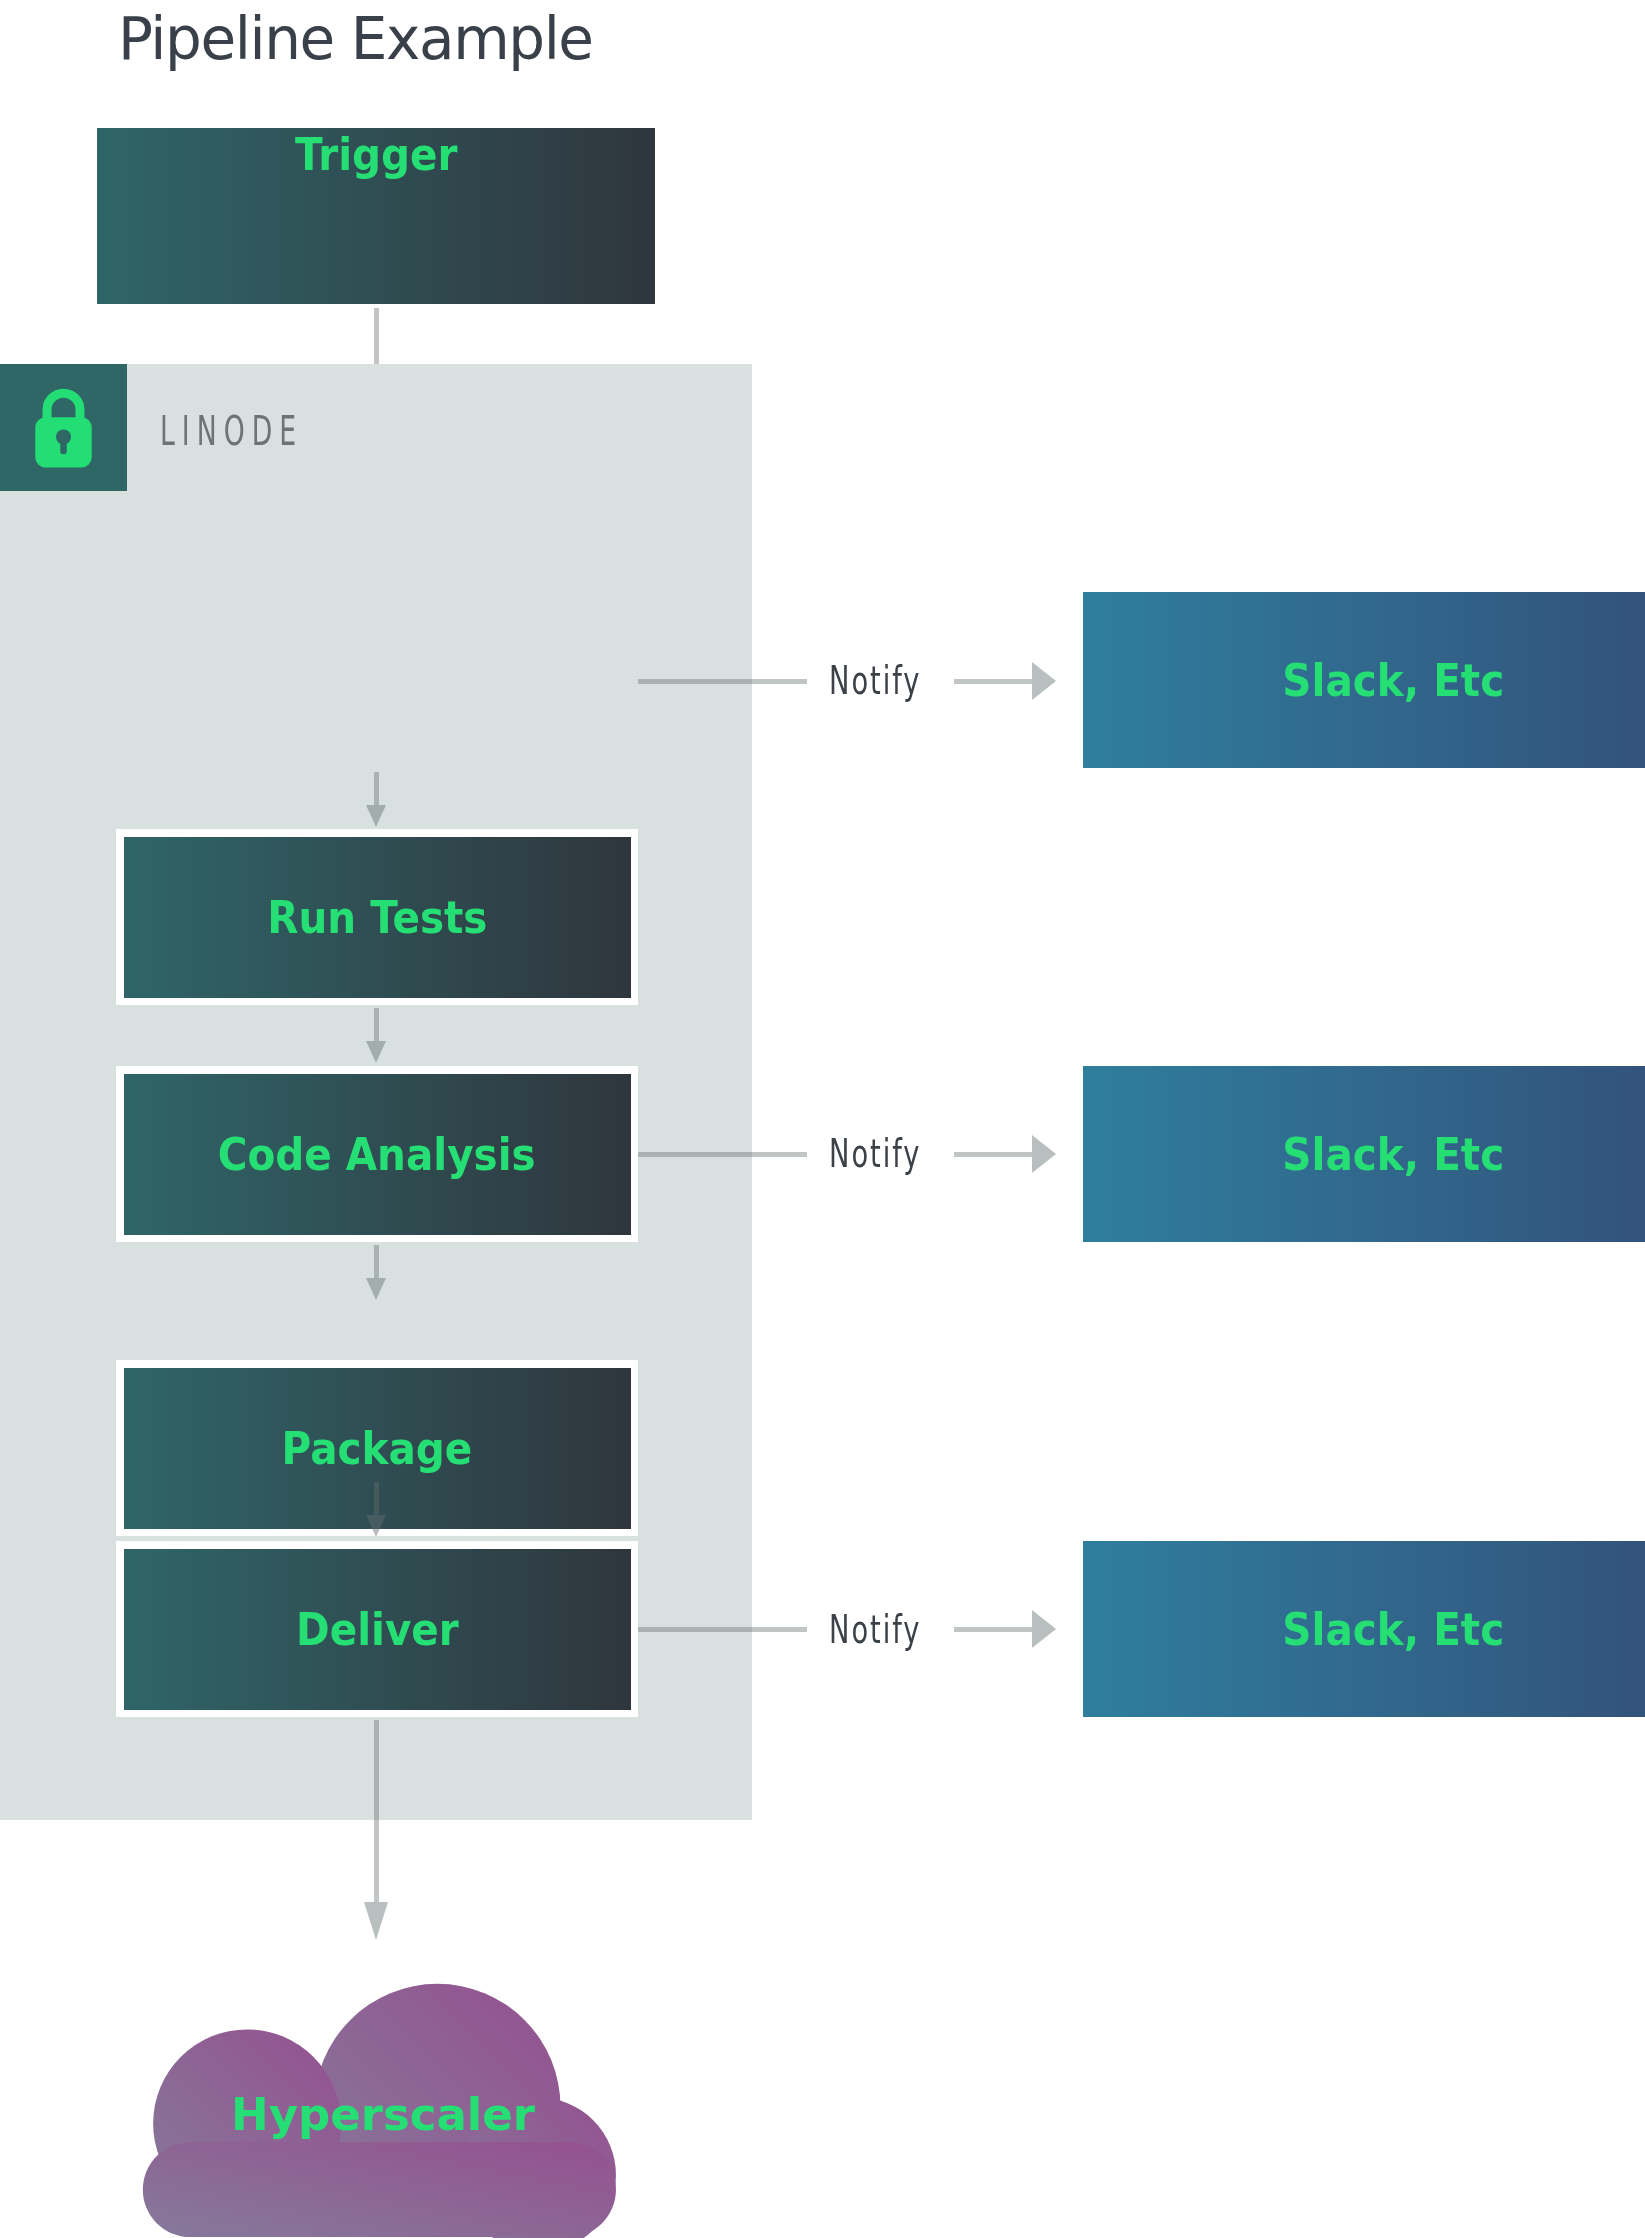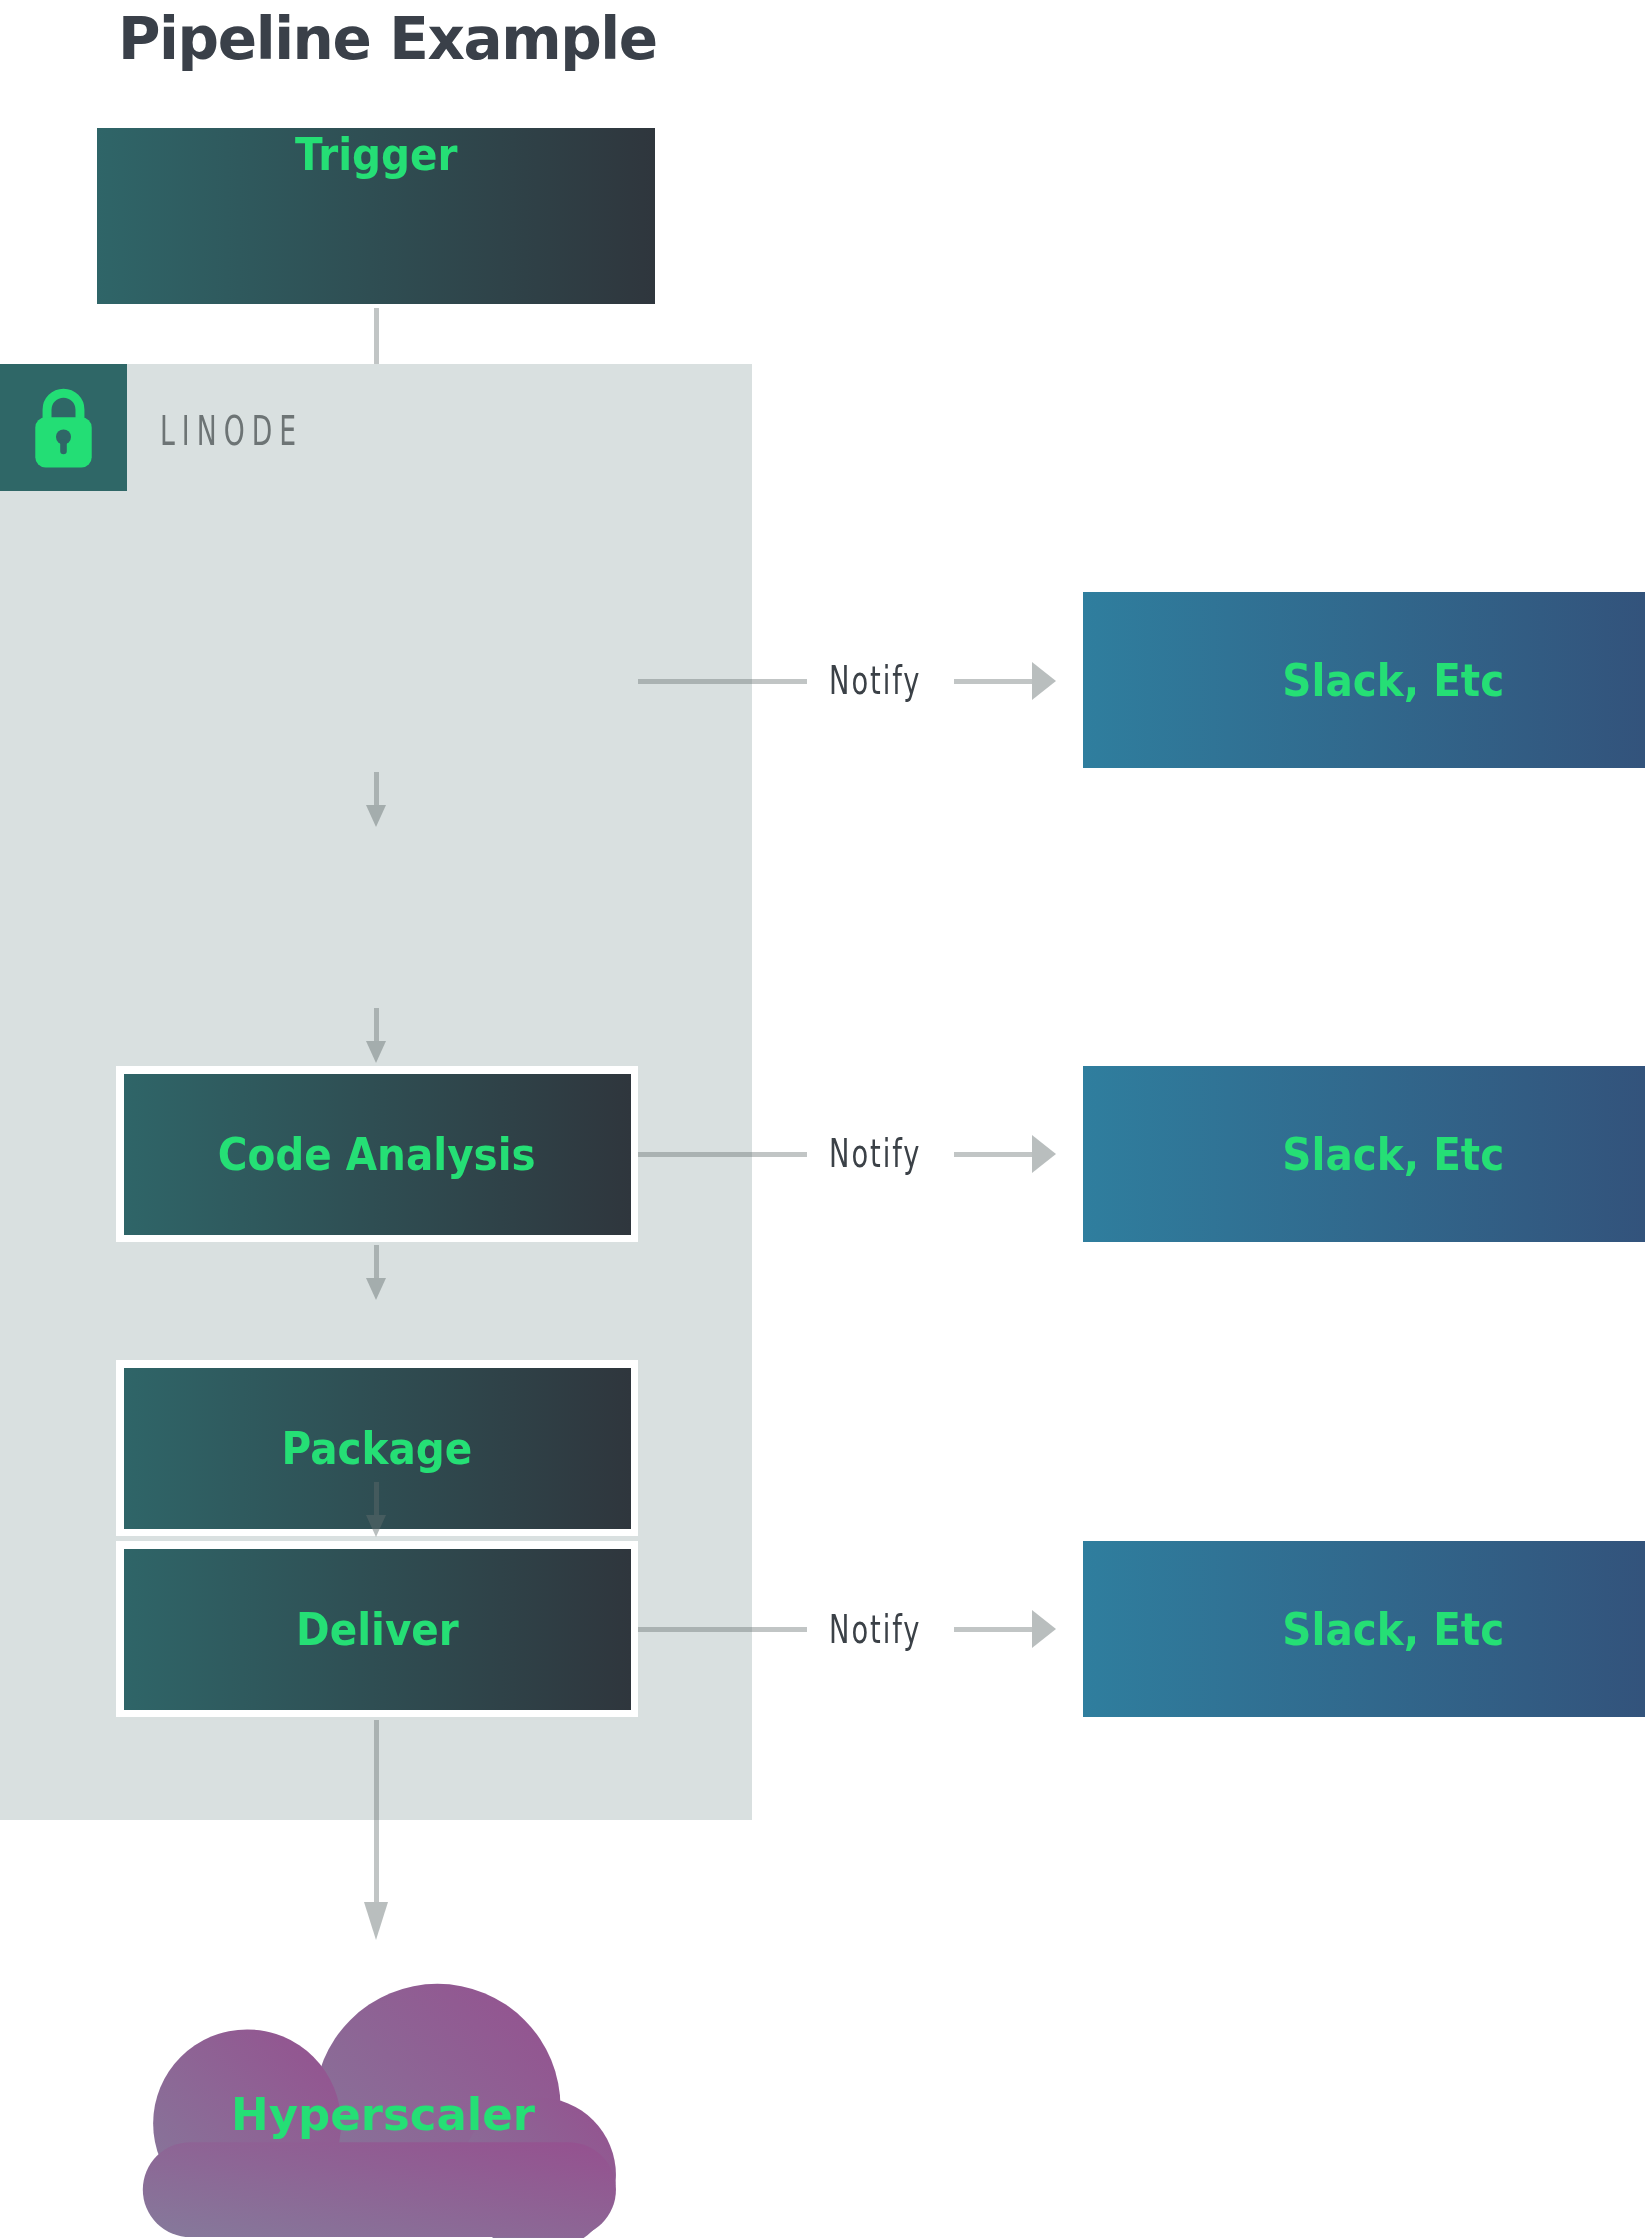--- a/index.html
+++ b/index.html
@@ -1,19 +1,19 @@
 <!DOCTYPE html>
 <html style="font-size:7.5px"><head>
 <meta charset="utf-8">
 <style>
   html,body{margin:0;padding:0;background:#ffffff;}
   .canvas{position:relative;width:1645px;height:2239px;background:#ffffff;overflow:hidden;
           font-family:"DejaVu Sans","Liberation Sans",sans-serif;}
 
-  .title{position:absolute;left:118px;top:4.7px;margin:0;font-size:58px;font-weight:bold;
+  .title{position:absolute;left:118px;top:4.7px;margin:0;font-size:58px;font-weight:normal;
          letter-spacing:-1.4px;color:#3a4049;}
 
   
   .trigger{position:absolute;left:97px;top:128px;width:558px;height:176px;
            background:linear-gradient(90deg,#2f6568 0%,#2f363d 100%);
            display:flex;align-items:flex-start;justify-content:center;}
   .glabel{color:#25df75;font-weight:bold;font-size:45px;transform:scaleX(0.9);transform-origin:center;white-space:nowrap;}
 
   .linode-container{position:absolute;left:0;top:364px;width:752px;height:1456px;background:#d9e0e0;}
   .lock-badge{position:absolute;left:0;top:364px;width:127px;height:127px;background:#2f6767;}
@@ -69,20 +69,25 @@
   <div class="lock-badge">
     <svg width="127" height="127" viewBox="0 0 270 270">
       <path d="M 100 125 L 100 97 A 35 35 0 0 1 170 97 L 170 125" fill="none" stroke="#23de75" stroke-width="19" stroke-linecap="round"></path>
       <rect x="75" y="113" width="120" height="107" rx="22" fill="#23de75"></rect>
       <circle cx="135" cy="155" r="16" fill="#2f6767"></circle>
       <rect x="128" y="160" width="14" height="32" rx="7" fill="#2f6767"></rect>
     </svg>
   </div>
   <span class="linode-label">LINODE</span>
 
+  <div class="stage st1">
+    <div class="stage-inner">
+      <span class="glabel">Run Tests</span>
+    </div>
+  </div>
   <div class="stage st2">
     <div class="stage-inner">
       <span class="glabel">Code Analysis</span>
     </div>
   </div>
   <div class="stage st3">
     <div class="stage-inner">
       <span class="glabel">Package</span>
     </div>
   </div>

